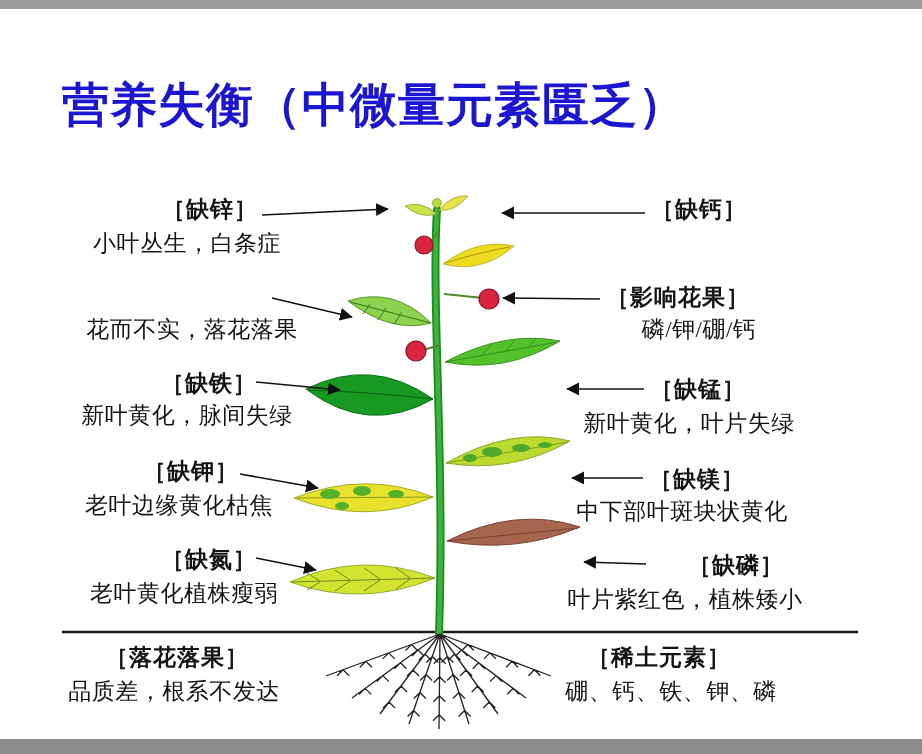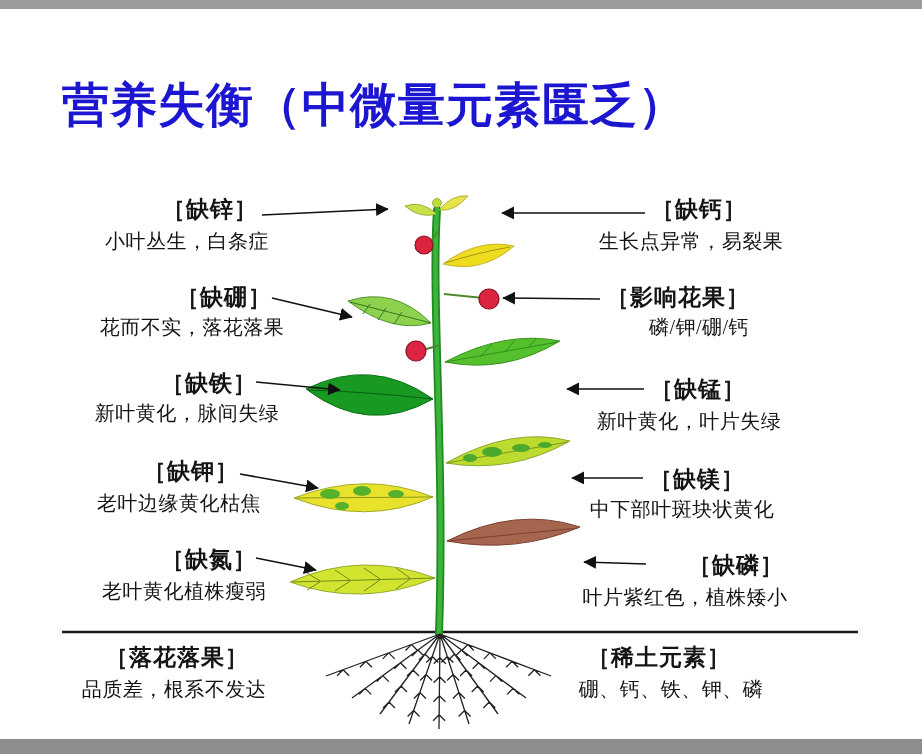--- a/index.html
+++ b/index.html
@@ -15,21 +15,21 @@
     color:#1c16d1; white-space:nowrap;
     font-family:"Liberation Sans", sans-serif;
   }
   .diagram-svg { position:absolute; left:0; top:0; }
   .lbl {
     position:absolute; transform:translateX(-50%);
     white-space:nowrap; color:#141414; 
     font-family:"Liberation Serif", serif;
   }
   .lbl.name { font-size:23px; font-weight:600; letter-spacing:1px; }
-  .lbl.desc { font-size:20px; letter-spacing:0.5px; }
+  .lbl.desc { font-size:23px; letter-spacing:0.5px; }
 </style>
 </head>
 <body>
 
 <div class="stage">
 
   <div class="bar top"></div>
   <div class="bar bottom"></div>
 
   <div class="title">营养失衡（中微量元素匮乏）</div>
@@ -120,37 +120,35 @@
       <line x1="240" y1="474" x2="318" y2="488" marker-end="url(#ah)"></line>
       <line x1="643" y1="478" x2="572" y2="478" marker-end="url(#ah)"></line>
       <line x1="256" y1="558" x2="316" y2="570" marker-end="url(#ah)"></line>
       <line x1="646" y1="564" x2="584" y2="562" marker-end="url(#ah)"></line>
     </g>
   </svg>
 
   <div class="lbl name" style="left:210px; top:194px">［缺锌］</div>
   <div class="lbl desc" style="left:187px; top:228px">小叶丛生，白条症</div>
 
-  <div class="lbl name" style="left:224px; top:282px">［缺硼］</div>
   <div class="lbl name" style="left:209px; top:368px">［缺铁］</div>
 
   <div class="lbl desc" style="left:192px; top:314px">花而不实，落花落果</div>
   <div class="lbl desc" style="left:187px; top:400px">新叶黄化，脉间失绿</div>
 
   <div class="lbl name" style="left:191px; top:456px">［缺钾］</div>
   <div class="lbl desc" style="left:179px; top:490px">老叶边缘黄化枯焦</div>
 
   <div class="lbl name" style="left:209px; top:544px">［缺氮］</div>
   <div class="lbl desc" style="left:184px; top:578px">老叶黄化植株瘦弱</div>
 
   <div class="lbl name" style="left:177px; top:642px">［落花落果］</div>
   <div class="lbl desc" style="left:174px; top:676px">品质差，根系不发达</div>
 
   <div class="lbl name" style="left:699px; top:194px">［缺钙］</div>
-  <div class="lbl desc" style="left:691px; top:228px">生长点异常，易裂果</div>
 
   <div class="lbl name" style="left:678px; top:282px">［影响花果］</div>
   <div class="lbl desc" style="left:699px; top:314px">磷/钾/硼/钙</div>
 
   <div class="lbl name" style="left:698px; top:374px">［缺锰］</div>
   <div class="lbl desc" style="left:689px; top:408px">新叶黄化，叶片失绿</div>
 
   <div class="lbl name" style="left:697px; top:464px">［缺镁］</div>
   <div class="lbl desc" style="left:682px; top:496px">中下部叶斑块状黄化</div>
 

